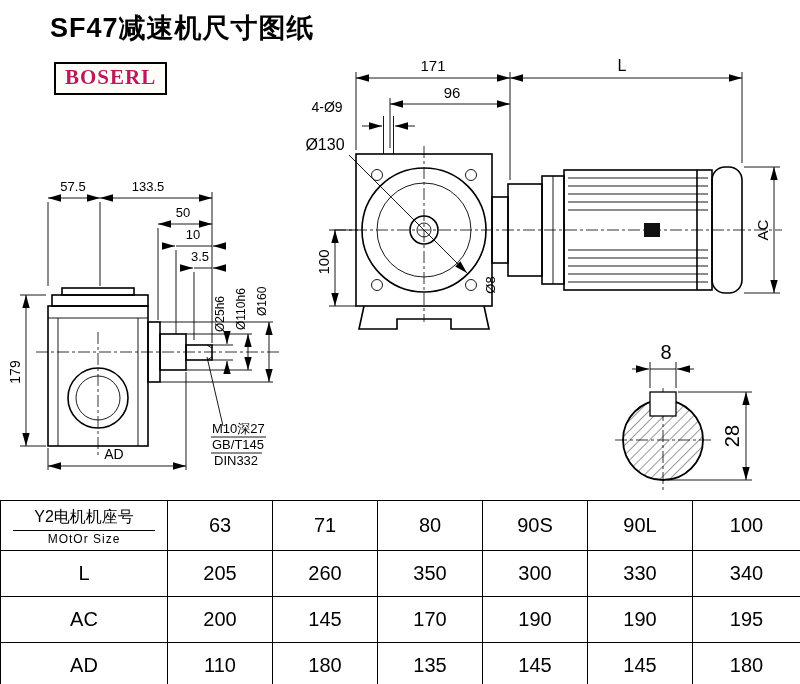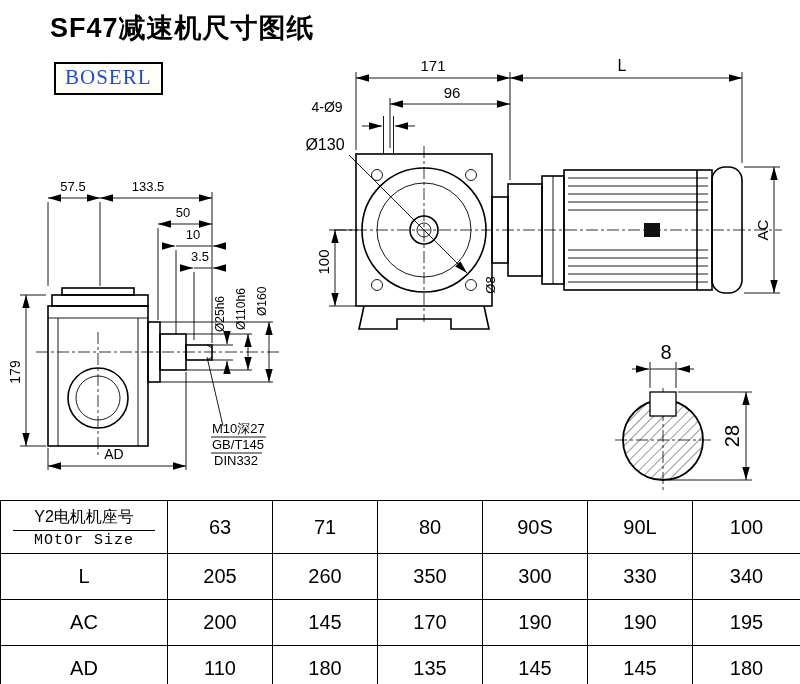--- a/index.html
+++ b/index.html
@@ -1,35 +1,35 @@
 <!DOCTYPE html>
 <html><head>
 <meta charset="utf-8">
 <style>
   *{margin:0;padding:0;box-sizing:border-box}
   html,body{width:800px;height:684px;background:#fff;overflow:hidden}
   body{position:relative;font-family:"Liberation Sans",sans-serif;color:#000}
   .title{position:absolute;left:50px;top:10px;font-size:27px;font-weight:bold;letter-spacing:1px;white-space:nowrap}
   .brand{position:absolute;left:54px;top:62px;border:2px solid #000;padding:1px 9px 3px;background:#fffdf7}
-  .brand span{font-family:"Liberation Serif",serif;font-size:21px;font-weight:400;color:#1d4ed8;letter-spacing:1px}
+  .brand span{font-family:"Liberation Serif",serif;font-size:21px;font-weight:700;color:#be185d;letter-spacing:1px}
   svg.draw{position:absolute;left:0;top:0}
   .ol{fill:none;stroke:#000;stroke-width:1.6}
   .thk{fill:none;stroke:#000;stroke-width:1.3}
   .thin{fill:none;stroke:#000;stroke-width:0.9}
   .dim{fill:none;stroke:#000;stroke-width:0.9}
   .cl{fill:none;stroke:#000;stroke-width:0.8;stroke-dasharray:12 3 3 3}
   text{fill:#000;font-family:"Liberation Sans",sans-serif;font-size:14px}
   .t13{font-size:13px}.t14{font-size:14px}.t15{font-size:15px}.t16{font-size:16px}
   .t12{font-size:12px}.t20{font-size:20px}
   .mid{text-anchor:middle}
   table.spec{position:absolute;left:0;top:500px;width:800px;height:184px;border-collapse:collapse;table-layout:fixed;text-align:center;font-size:20px}
   .spec td{border:1.6px solid #000;padding:4px;vertical-align:middle}
   .spec tr{height:46px}
   .spec .cn{font-size:16px;border-bottom:1.4px solid #000;margin:2px 8px 1px;padding-bottom:2px}
-  .spec .en{font-family:Liberation Mono, monospace;font-size:15px;letter-spacing:1px}
+  .spec .en{font-family:Liberation Sans, sans-serif;font-size:12px;letter-spacing:1px}
 </style>
 </head>
 <body>
 
 <h1 class="title">SF47减速机尺寸图纸</h1>
 <div class="brand">
   <span>BOSERL</span>
 </div>
 
 <svg class="draw" width="800" height="500" viewBox="0 0 800 500">

